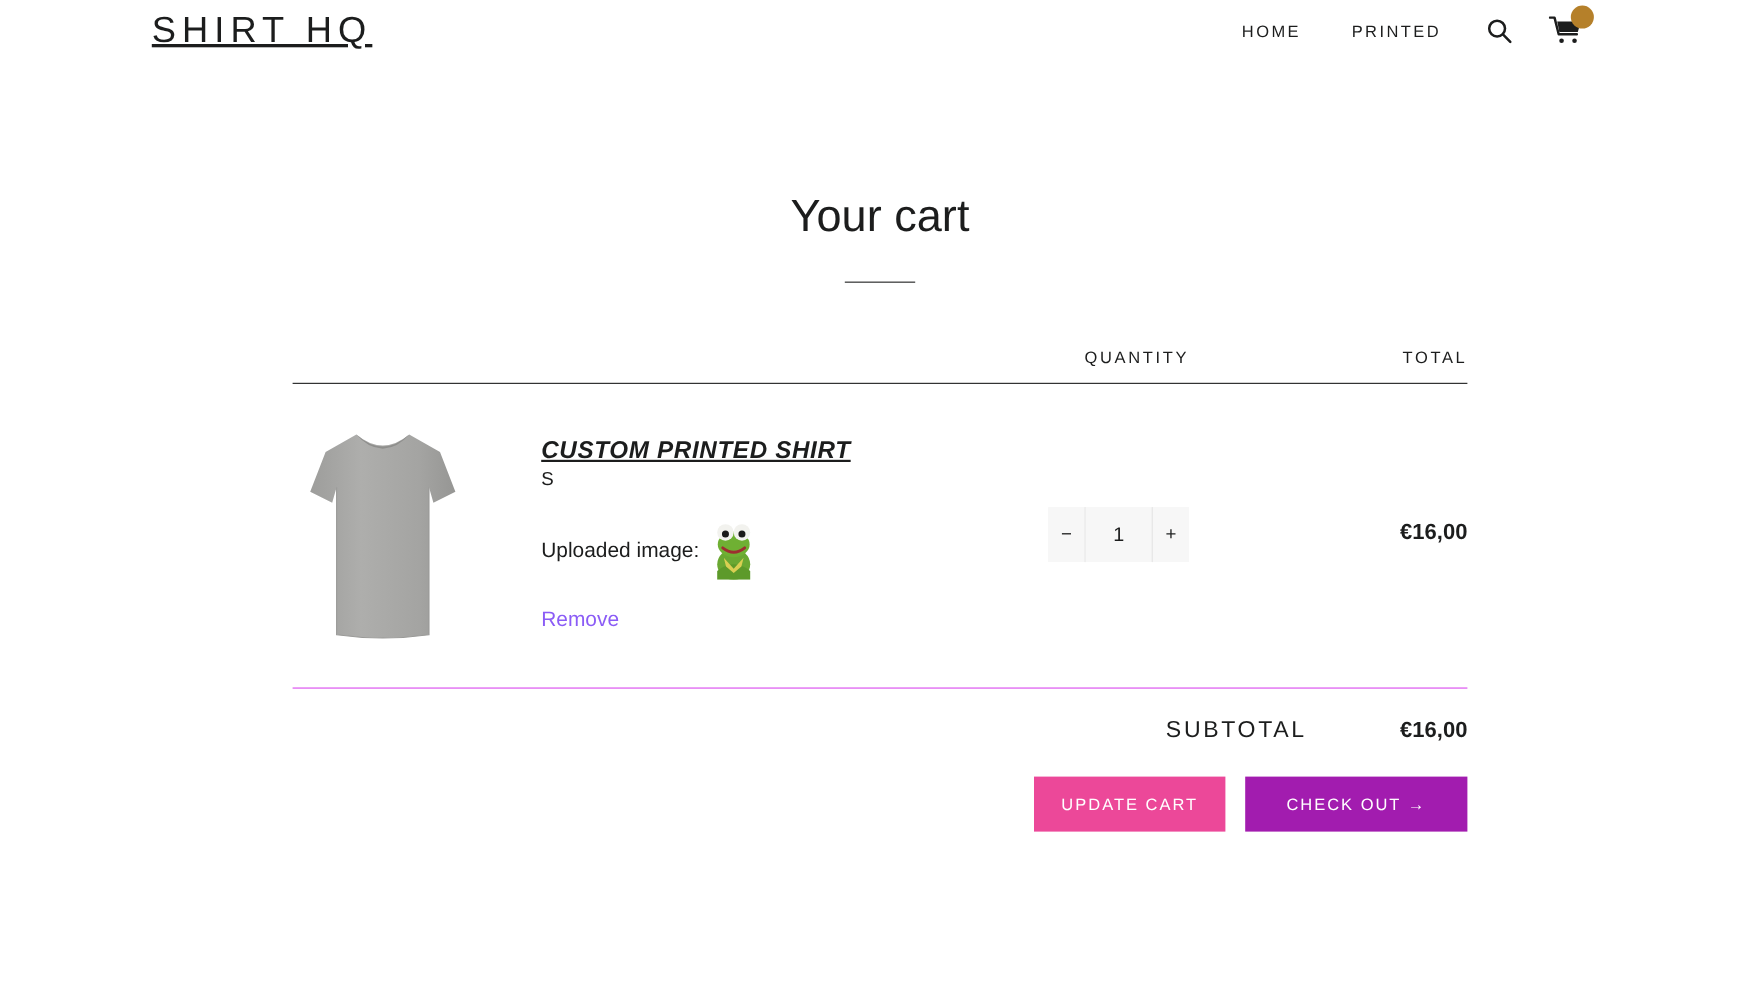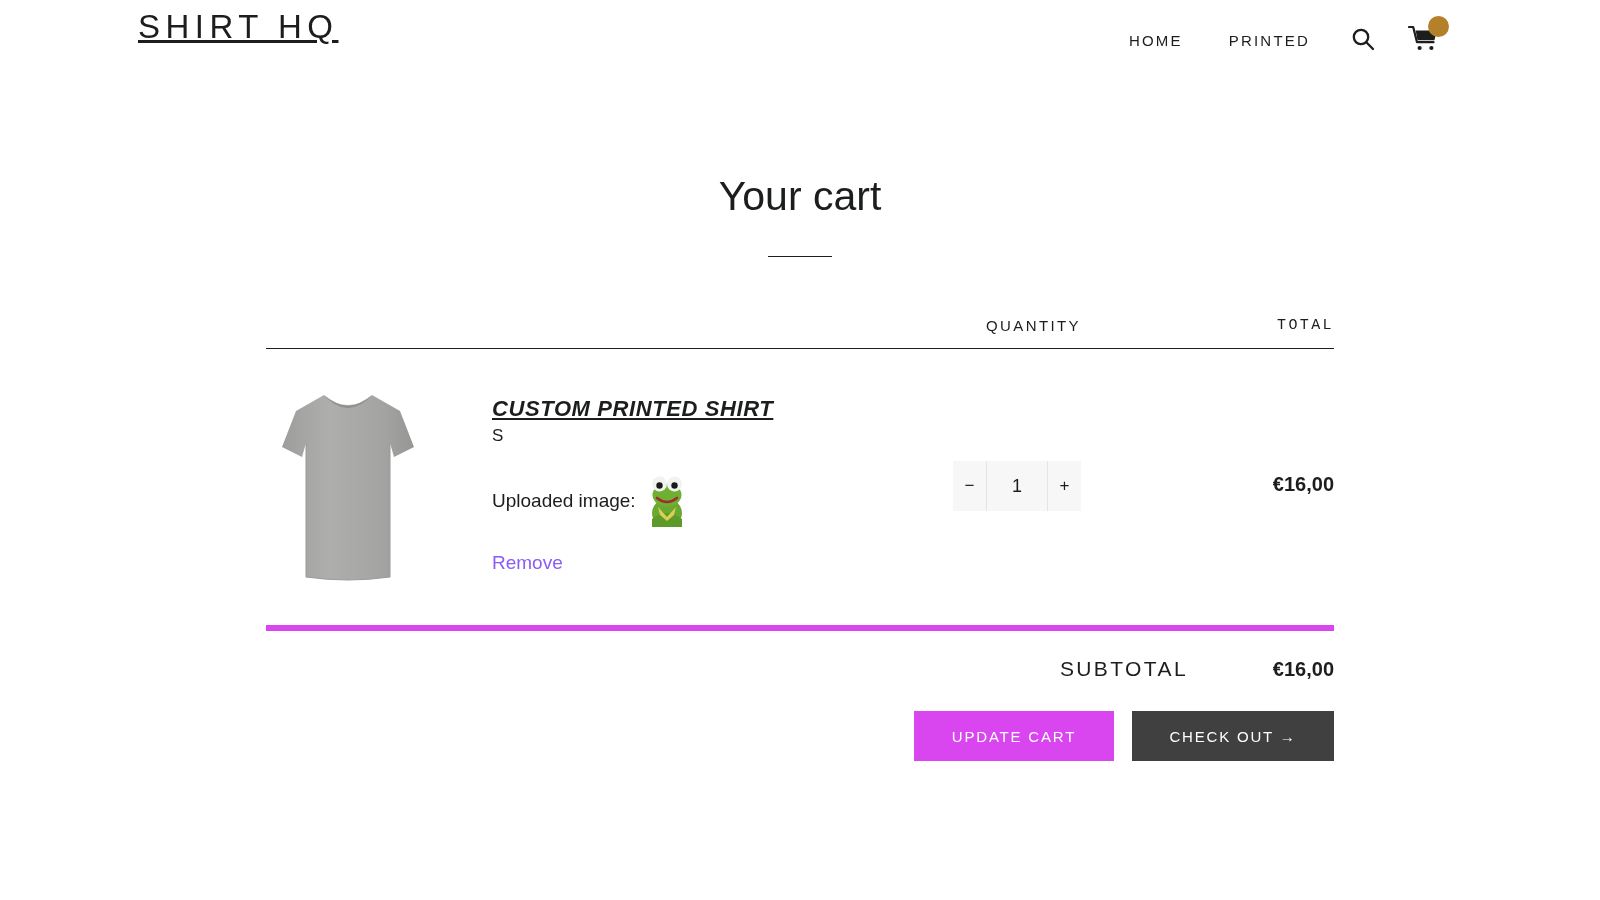--- a/index.html
+++ b/index.html
@@ -30,21 +30,21 @@
     font-size: 33px;
     font-weight: 400;
     letter-spacing: 5.5px;
     color: #1c1d1d;
     line-height: 44px;
     white-space: nowrap;
   }
   .nav {
     position: absolute;
     right: 160px;
-    top: 25px;
+    top: 14px;
     display: flex;
     align-items: center;
     gap: 2px;
   }
   .nav-link {
     font-size: 15px;
     letter-spacing: 2.2px;
     color: #1c1d1d;
     text-decoration: none;
     white-space: nowrap;
@@ -107,35 +107,34 @@
   }
   .col-product { width: 648px; }
   .col-qty {
     width: 200px;
     text-align: right;
     padding-right: 33px;
   }
   .col-total {
     width: 220px;
     text-align: right;
-    font-family: Liberation Mono, monospace;
   }
   .th {
     font-size: 15px;
     letter-spacing: 2.4px;
     color: #1c1d1d;
     white-space: nowrap;
   }
 
   .cart-row {
     display: flex;
     align-items: flex-start;
     padding-top: 34px;
     padding-bottom: 32px;
-    border-bottom: 6px solid #d946ef;
+    border-bottom: 1px solid #d946ef;
   }
   .product-cell {
     width: 648px;
     display: flex;
     align-items: flex-start;
   }
   .thumb {
     width: 164px;
     min-width: 164px;
     height: 210px;
@@ -272,22 +271,22 @@
     font-size: 15px;
     letter-spacing: 1.8px;
     color: #ffffff;
     cursor: pointer;
     font-family: "Liberation Sans", sans-serif;
     white-space: nowrap;
     display: inline-flex;
     align-items: center;
     justify-content: center;
   }
-  .btn-update { background: #d946ef; width: 200px; }
-  .btn-checkout { background: #404040; width: 202px; }
+  .btn-update { background: #ec4899; width: 174px; }
+  .btn-checkout { background: #a21caf; width: 202px; }
 </style>
 </head>
 <body>
 
 <header class="site-header">
   <a class="logo" href="#">SHIRT HQ</a>
 
   <nav class="nav">
     <a class="nav-link" href="#">HOME</a>
     <a class="nav-link" href="#">PRINTED</a>

